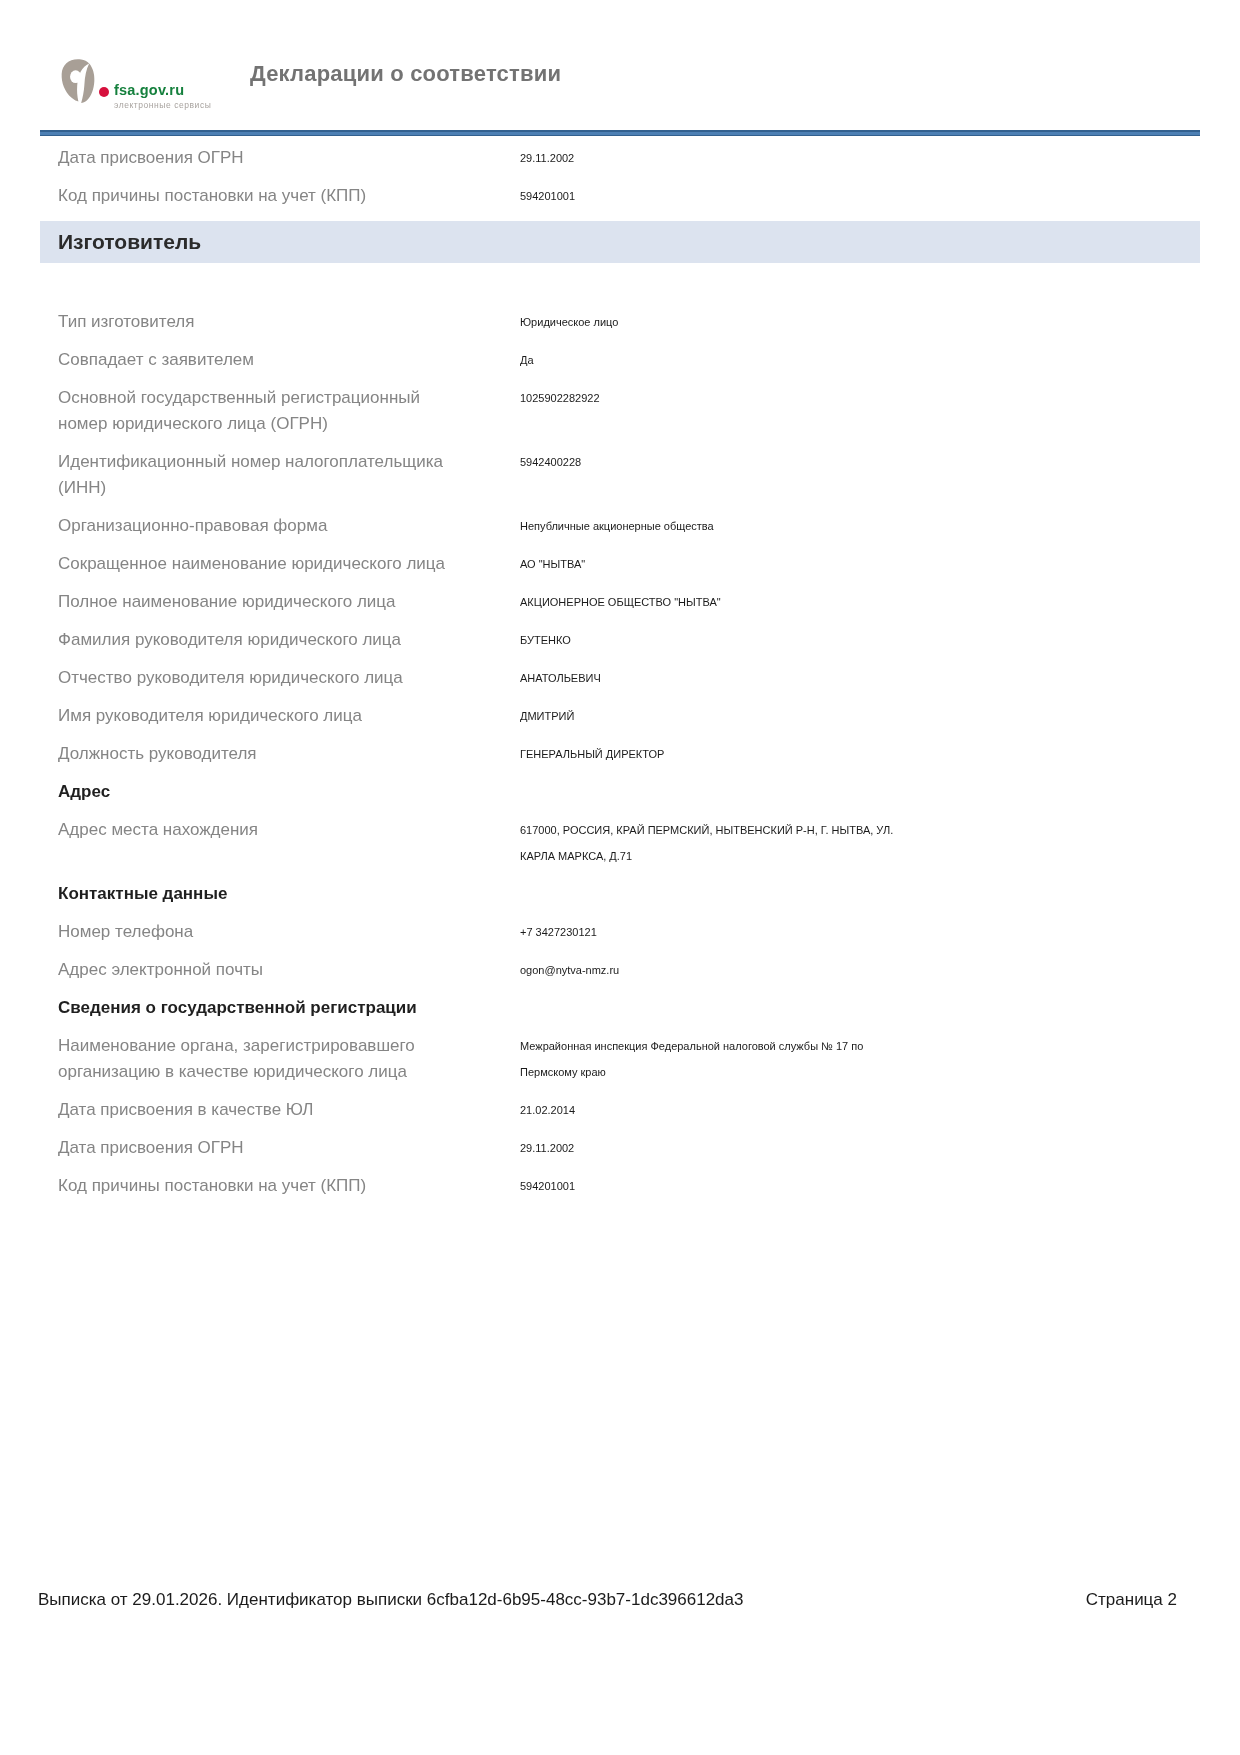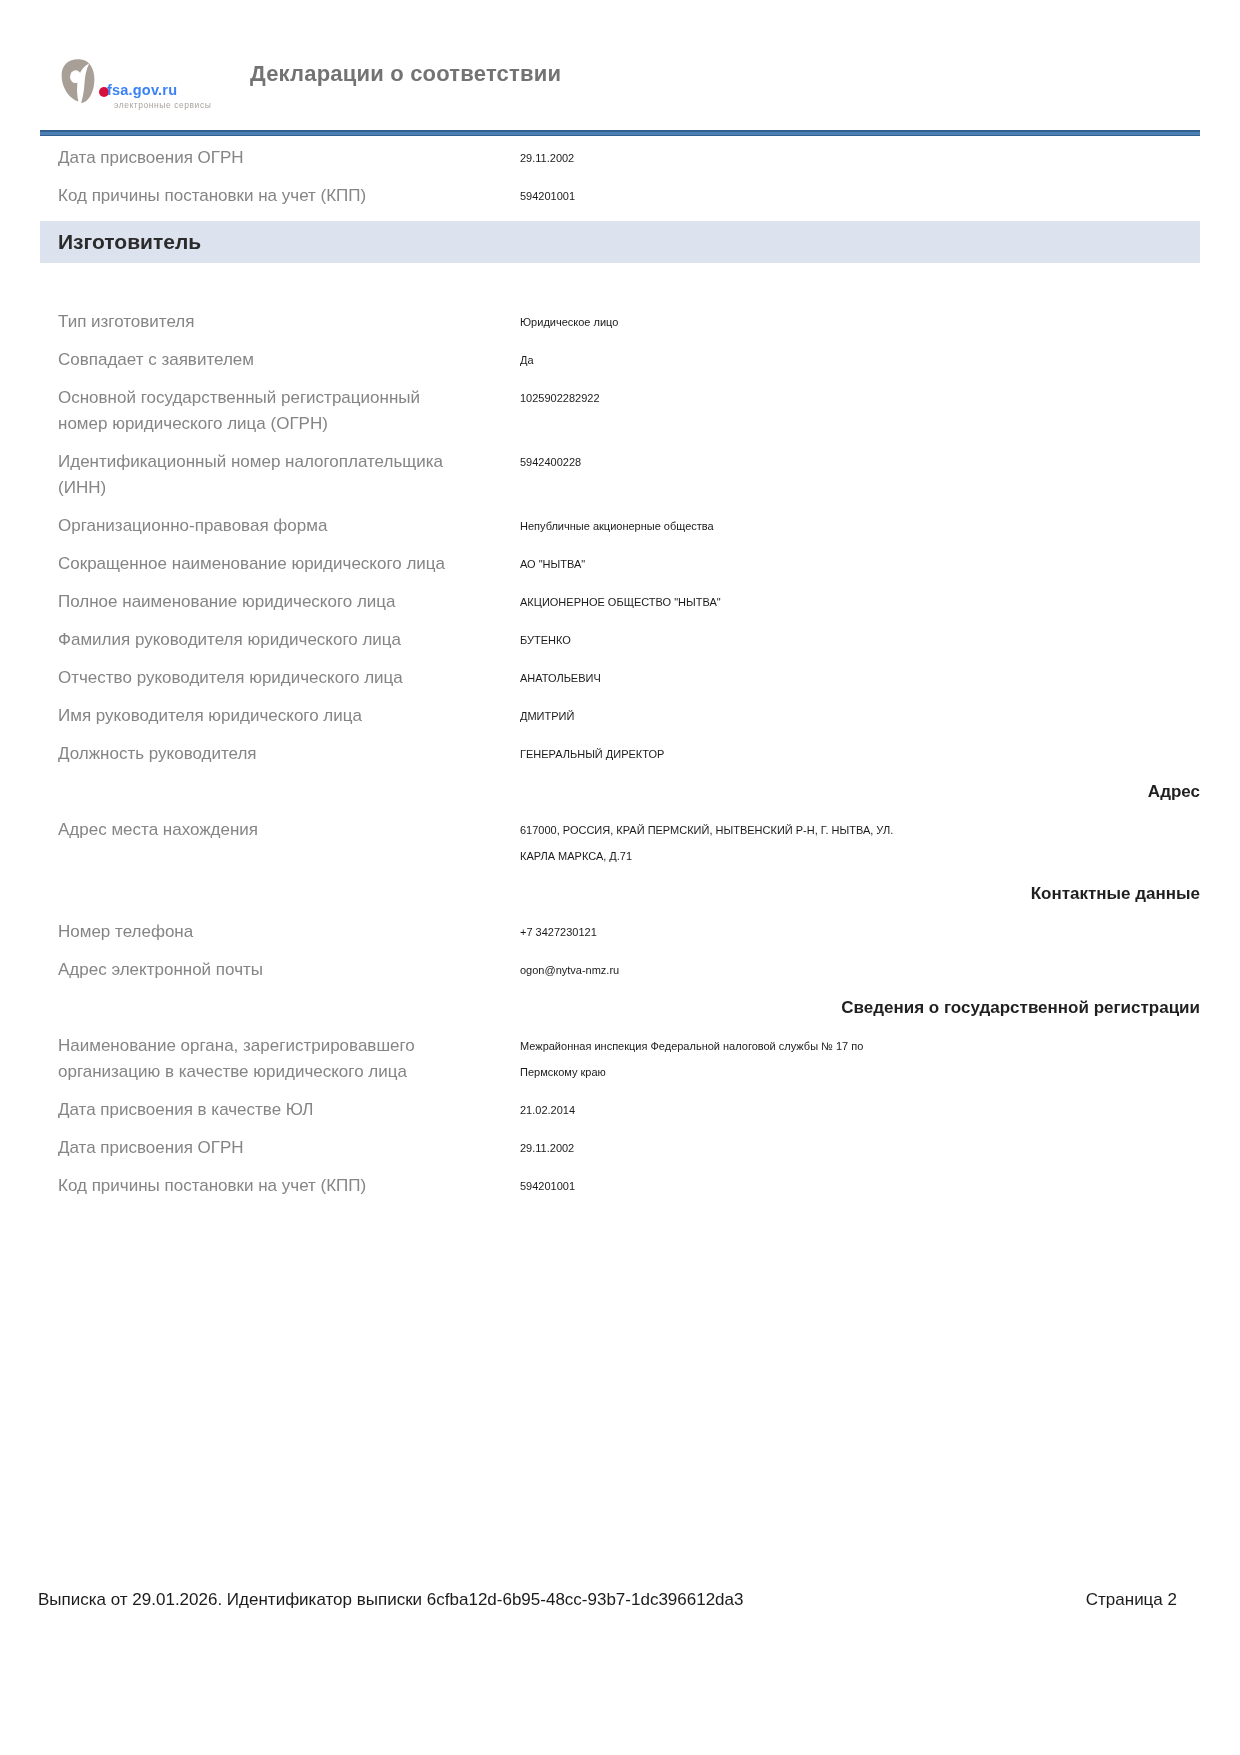--- a/index.html
+++ b/index.html
@@ -21,22 +21,22 @@
     align-items: flex-start;
   }
   .logo { position: relative; width: 210px; height: 64px; flex: none; }
   .logo svg { position: absolute; left: 18px; top: 2px; }
   .logo-dot {
     position: absolute; left: 59px; top: 31px;
     width: 10px; height: 10px; border-radius: 50%;
     background: #d6103d;
   }
   .logo-domain {
-    position: absolute; left: 67px; top: 26px;
-    font-size: 14.5px; font-weight: 700; color: #3b82f6;
+    position: absolute; left: 74px; top: 26px;
+    font-size: 14.5px; font-weight: 700; color: #15803d;
     letter-spacing: 0.2px;
   }
   .logo-tagline {
     position: absolute; left: 74px; top: 44px;
     font-size: 8.5px; color: #a8a39f; letter-spacing: 0.55px;
   }
   .page-title {
     margin: 0; padding-top: 5px;
     font-size: 22px; font-weight: 700; color: #737373;
     letter-spacing: 0.2px;
@@ -55,21 +55,20 @@
 
   
   .content { margin: 0 40px; }
   .rows-top { padding-top: 9px; }
   .rows-manufacturer { padding-top: 46px; }
   .row {
     display: flex;
     padding-left: 18px;
     line-height: 26px;
     margin-bottom: 12px;
-    justify-content: flex-end;
   }
   .label {
     flex: none;
     width: 462px;
     color: #858585;
     font-size: 17px;
     white-space: pre-line;
   }
   .value {
     flex: 1;

